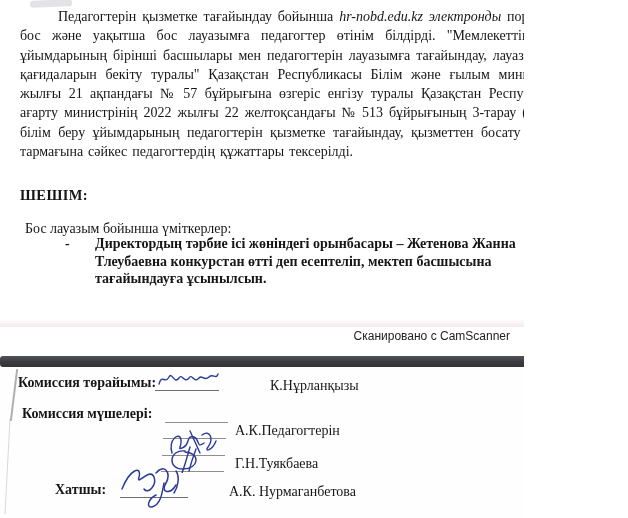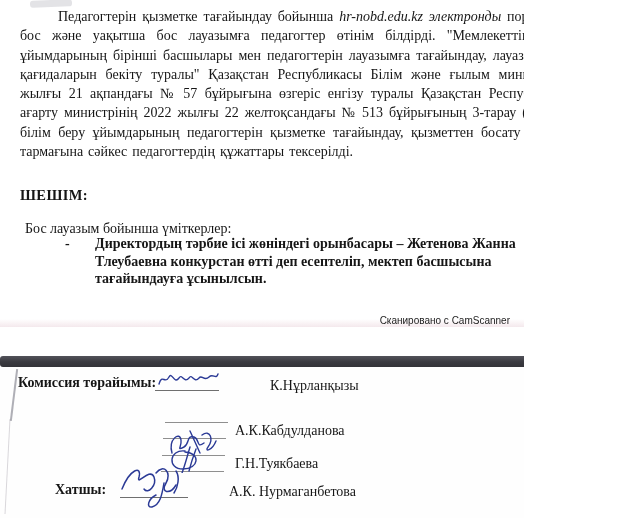--- a/index.html
+++ b/index.html
@@ -28,22 +28,22 @@
   .smudge-top-left{
     position:absolute;left:30px;top:0;width:42px;height:7px;
     background:rgba(175,175,182,.35);border-radius:3px;transform:rotate(-2deg);
   }
   .smudge-scan-edge{
     position:absolute;left:0;top:319px;width:628px;height:8px;
     background:linear-gradient(to bottom,rgba(255,255,255,0),rgba(226,196,206,.38));
   }
   
   .watermark{
-    position:absolute;right:14px;top:315px;
-    font-family:"Liberation Sans",sans-serif;font-size:10px;color:var(--watermark-text,#222);
+    position:absolute;right:14px;top:329px;
+    font-family:"Liberation Sans",sans-serif;font-size:12px;color:var(--watermark-text,#222);
   }
   
   .divider-bar{
     position:absolute;left:0;top:356px;width:628px;height:11px;
     background:linear-gradient(to bottom,#52525a,var(--divider-bar,#3a3a40) 55%,#333338);
     border-radius:3px;
   }
   
   .scan-bottom{position:absolute;left:0;top:367px;width:628px;height:151px;background:#fefefe;}
   .fold-line-1{
@@ -113,25 +113,26 @@
 
     <span class="lbl chair-label">Комиссия төрайымы:</span>
     <span class="sig-line dark chair-line"></span>
     <span class="scribble chair-scribble">
       <svg width="64" height="22" viewBox="0 0 64 22" fill="none" stroke="currentColor" stroke-width="1.4" stroke-linecap="round">
         <path d="M3 16 C6 5 9 17 13 9 C16 3 18 17 23 10 C26 5 28 16 33 10 C36 5 38 16 43 10 C46 6 48 14 53 9 C57 5 60 12 62 6"></path>
       </svg>
     </span>
     <span class="nm chair-name">К.Нұрланқызы</span>
 
+    <span class="lbl members-label">Комиссия мүшелері:</span>
 
     <span class="sig-line m-line-0"></span>
 
     <span class="sig-line m-line-1"></span>
-    <span class="nm m-name-1">А.К.Кабдулданова</span>
+    <span class="nm m-name-1">А.К.Педагогтерін</span>
 
     <span class="sig-line m-line-2"></span>
     <span class="scribble m-scribble-2">
       <svg width="52" height="30" viewBox="0 0 52 30" fill="none" stroke="currentColor" stroke-width="1.4" stroke-linecap="round">
         <path d="M6 26 C2 12 14 4 15 13 C16 20 10 24 18 20 C24 17 20 8 28 10 C34 12 30 22 38 16"></path>
         <path d="M24 4 L34 26"></path>
         <path d="M36 8 C44 2 48 12 42 20 C38 25 46 24 50 14"></path>
       </svg>
     </span>
 

